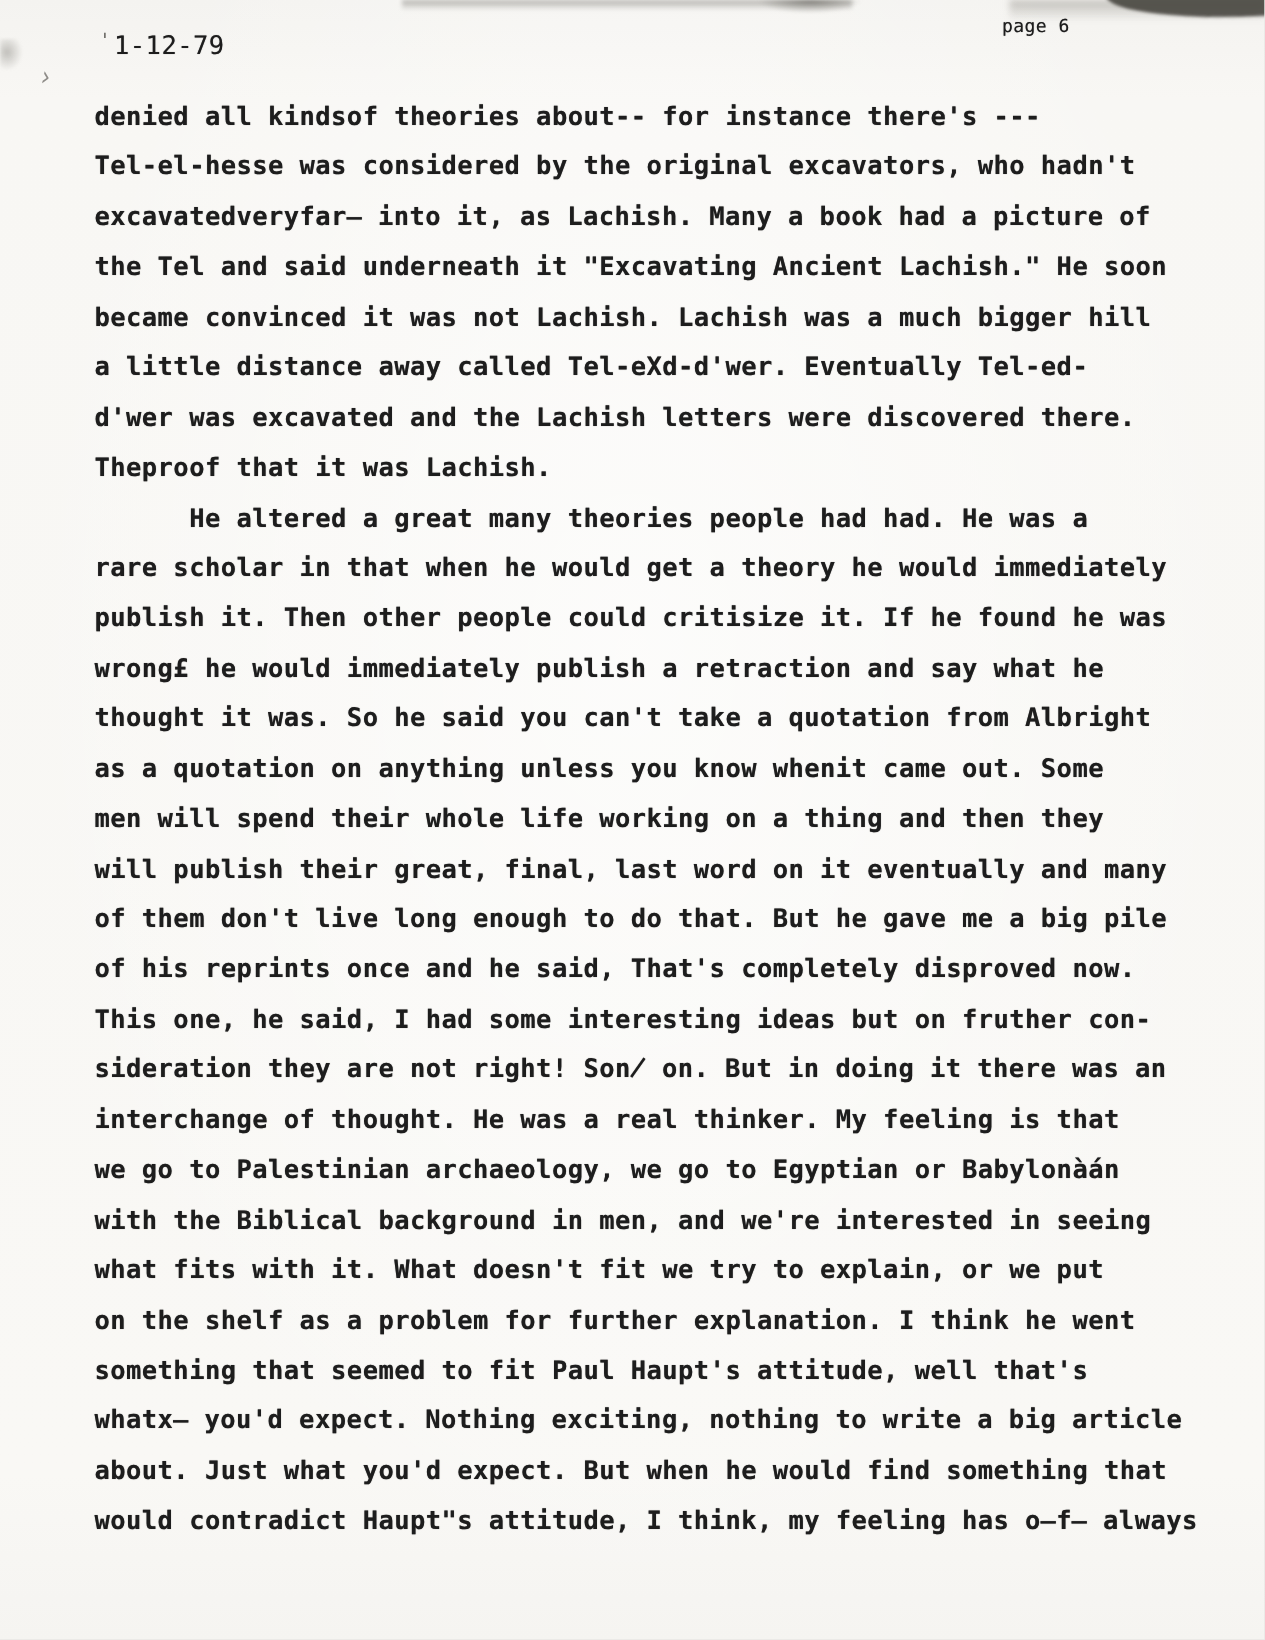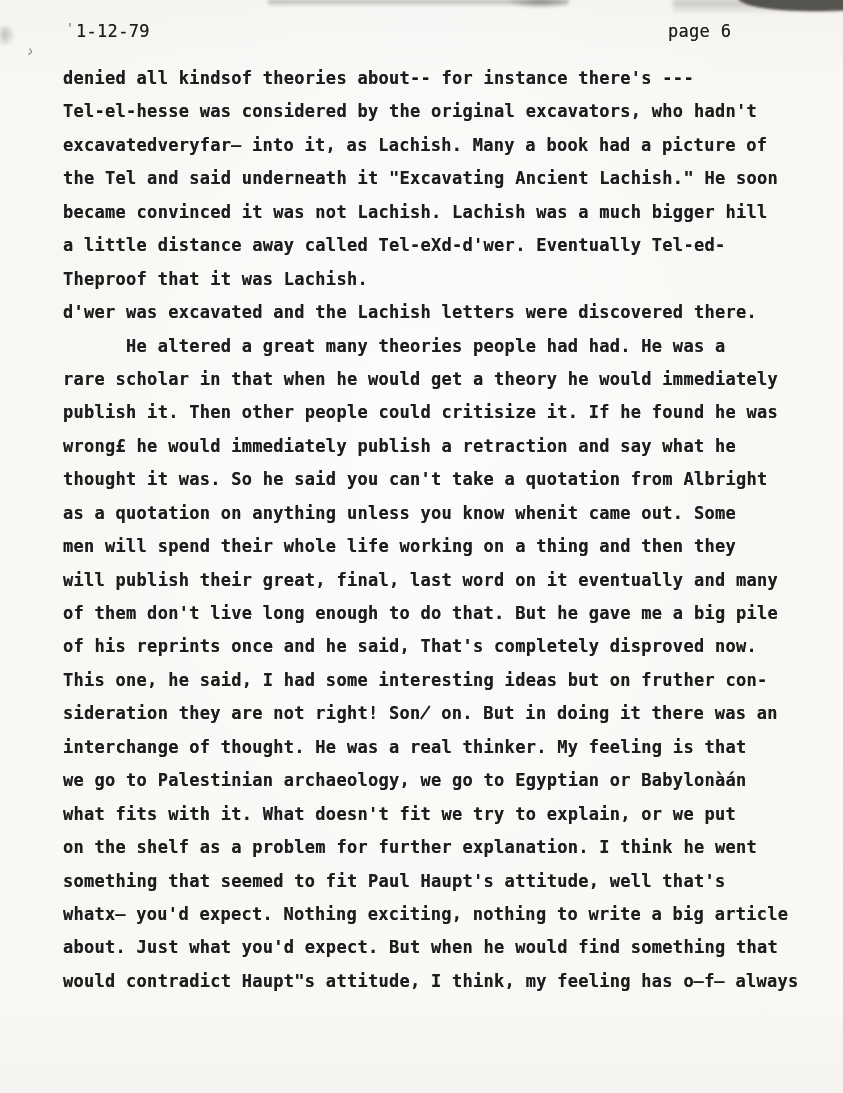--- a/index.html
+++ b/index.html
@@ -54,22 +54,22 @@
     position: absolute; top: 20px; left: 66px;
     font-size: 13px; color: #6f6d69;
   }
   .header-date {
     position: absolute; top: 21px; left: 76px;
     font-size: 17px; letter-spacing: 0.3px;
     text-shadow: 0 0 0.5px rgba(10,10,10,0.6);
     text-align: right;
   }
   .header-page {
-    position: absolute; top: 21px; left: 668px;
-    font-size: 17px; letter-spacing: 0.3px;
+    position: absolute; top: 10px; left: 668px;
+    font-size: 12px; letter-spacing: 0.3px;
     text-shadow: 0 0 0.5px rgba(10,10,10,0.6);
   }
   .body-text {
     position: absolute; top: 62px; left: 63px; width: 760px; font-weight: bold;
   }
   .tline {
     white-space: pre;
     font-size: 17px;
     line-height: 33.45px;
     height: 33.45px;
@@ -93,36 +93,37 @@
   <span class="header-date">1-12-79</span>
   <span class="header-page">page 6</span>
 
   <div class="body-text">
     <div class="tline">denied all kindsof theories about-- for instance there's ---</div>
     <div class="tline">Tel-el-hesse was considered by the original excavators, who hadn't</div>
     <div class="tline">excavatedveryfar̶ into it, as Lachish. Many a book had a picture of</div>
     <div class="tline">the Tel and said underneath it "Excavating Ancient Lachish." He soon</div>
     <div class="tline">became convinced it was not Lachish. Lachish was a much bigger hill</div>
     <div class="tline">a little distance away called Tel-eXd-d'wer. Eventually Tel-ed-</div>
+    <div class="tline">d'wer was excavated and the Lachish letters were discovered there.</div>
     <div class="tline">Theproof that it was Lachish.</div>
-    <div class="tline">d'wer was excavated and the Lachish letters were discovered there.</div>
     <div class="tline">      He altered a great many theories people had had. He was a</div>
     <div class="tline">rare scholar in that when he would get a theory he would immediately</div>
     <div class="tline">publish it. Then other people could critisize it. If he found he was</div>
     <div class="tline">wrong£ he would immediately publish a retraction and say what he</div>
     <div class="tline">thought it was. So he said you can't take a quotation from Albright</div>
     <div class="tline">as a quotation on anything unless you know whenit came out. Some</div>
     <div class="tline">men will spend their whole life working on a thing and then they</div>
     <div class="tline">will publish their great, final, last word on it eventually and many</div>
     <div class="tline">of them don't live long enough to do that. But he gave me a big pile</div>
     <div class="tline">of his reprints once and he said, That's completely disproved now.</div>
     <div class="tline">This one, he said, I had some interesting ideas but on fruther con-</div>
     <div class="tline">sideration they are not right! Son̸ on. But in doing it there was an</div>
     <div class="tline">interchange of thought. He was a real thinker. My feeling is that</div>
     <div class="tline">we go to Palestinian archaeology, we go to Egyptian or Babylonàán</div>
+    <div class="tline">with the Biblical background in men, and we're interested in seeing</div>
     <div class="tline">what fits with it. What doesn't fit we try to explain, or we put</div>
     <div class="tline">on the shelf as a problem for further explanation. I think he went</div>
     <div class="tline">something that seemed to fit Paul Haupt's attitude, well that's</div>
     <div class="tline">whatx̶ you'd expect. Nothing exciting, nothing to write a big article</div>
     <div class="tline">about. Just what you'd expect. But when he would find something that</div>
     <div class="tline">would contradict Haupt"s attitude, I think, my feeling has o̶f̶ always</div>
   </div>
 
 </div>
 

